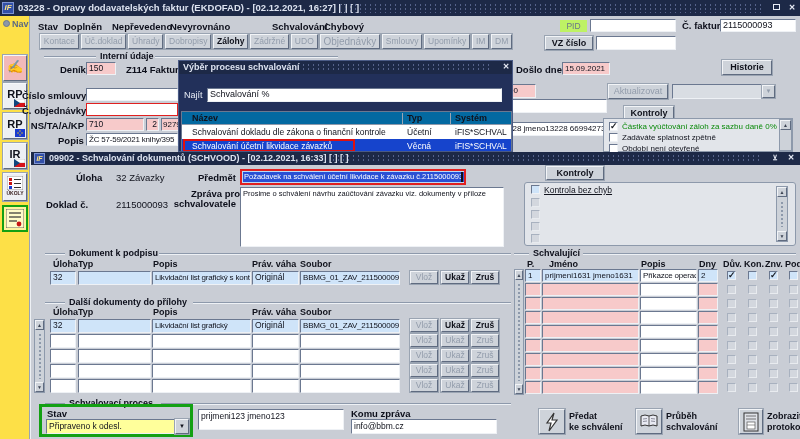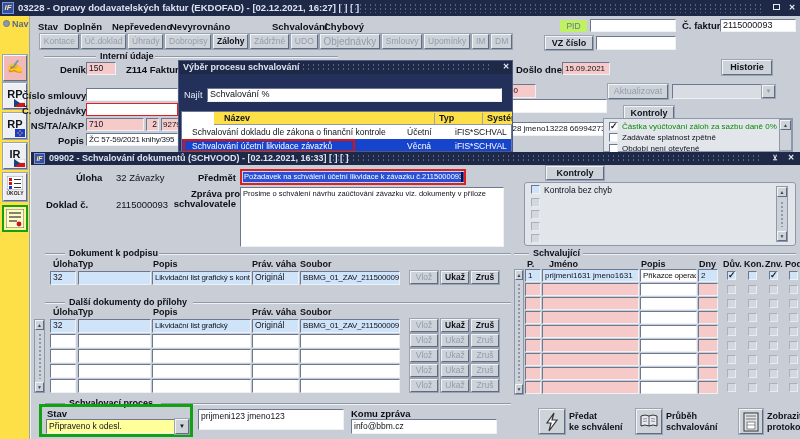--- a/index.html
+++ b/index.html
@@ -190,21 +190,21 @@
 
   <div class="popup">
     <div class="tb" style="left:0;top:0;width:335px;height:13px;">
       <div class="abs" style="left:4px;top:1px;font-size:9px;">Výběr procesu schvalování</div>
       <div class="tbpat" style="left:122px;top:2px;width:192px;height:9px;"></div>
       <div class="winbtn" style="left:321px;top:0px;">✕</div>
     </div>
     <div class="txt" style="left:5px;top:29px;color:#e8ecf5;font-size:9px;">Najít</div>
     <div class="field" style="left:28px;top:27px;width:295px;height:14px;font-size:9px;">Schvalování %</div>
     <div class="abs" style="left:2px;top:50px;width:331px;height:42px;background:#fff;border:1px solid #6b7890;">
-      <div class="abs" style="left:0;top:0;width:329px;height:13px;background:#fde047;border-bottom:1px solid #8d99ab;margin-left:32px;">
+      <div class="abs" style="left:0;top:0;width:329px;height:13px;background:#0369a1;border-bottom:1px solid #8d99ab;">
         <div class="hdr" style="left:10px;top:1px;">Název</div>
         <div class="hdr" style="left:225px;top:1px;">Typ</div>
         <div class="hdr" style="left:273px;top:1px;">Systém</div>
         <div class="abs" style="left:220px;top:1px;width:1px;height:11px;background:#9aa4b2;"></div>
         <div class="abs" style="left:268px;top:1px;width:1px;height:11px;background:#9aa4b2;"></div>
       </div>
       <div class="abs" style="left:0;top:14px;width:329px;height:22px;">
         <div class="txt" style="left:10px;top:1px;font-size:8.5px;">Schvalování dokladu dle zákona o finanční kontrole</div>
         <div class="txt" style="left:225px;top:1px;font-size:8.5px;">Účetní</div>
         <div class="txt" style="left:273px;top:1px;font-size:8.5px;">iFIS*SCHVAL</div>
@@ -236,21 +236,21 @@
     </div>
     <div class="lbl" style="left:160px;top:36px;width:45px;text-align:right;">Zpráva pro</div>
     <div class="lbl" style="left:142px;top:46px;width:63px;text-align:right;">schvalovatele</div>
     <div class="field" style="left:209px;top:35px;width:264px;height:60px;font-size:7.5px;line-height:12px;">Prosime o schválení návrhu zaúčtování závazku viz. dokumenty v příloze</div>
     <div class="lbl" style="left:15px;top:47px;">Doklad č.</div>
     <div class="txt" style="left:85px;top:47px;">2115000093</div>
 
     <div class="btn" style="left:515px;top:14px;width:58px;height:14px;font-weight:bold;">Kontroly</div>
     <div class="abs" style="left:493px;top:30px;width:272px;height:64px;background:#e2e5ea;border:1px solid #8d99ab;border-radius:3px;"></div>
     <div class="cb bl" style="left: 500px; top: 33px; margin-top: 0px;"></div>
-    <div class="txt" style="left:513px;top:33px;font-size:8.5px;">Kontrola bez chyb</div>
+    <div class="txt" style="left:513px;top:33px;font-size:8.5px;text-decoration:underline;">Kontrola bez chyb</div>
     <div class="cb dis" style="left:500px;top:46px;"></div>
     <div class="cb dis" style="left:500px;top:58px;"></div>
     <div class="cb dis" style="left:500px;top:70px;"></div>
     <div class="cb dis" style="left:500px;top:82px;"></div>
     <div class="sbar" style="left:745px;top:34px;width:12px;height:56px;">
       <div class="sbtn" style="top:0;">▲</div>
       <div class="sdots" style="top:14px;height:26px;"></div>
       <div class="sbtn" style="bottom:0;">▼</div>
     </div>
 

